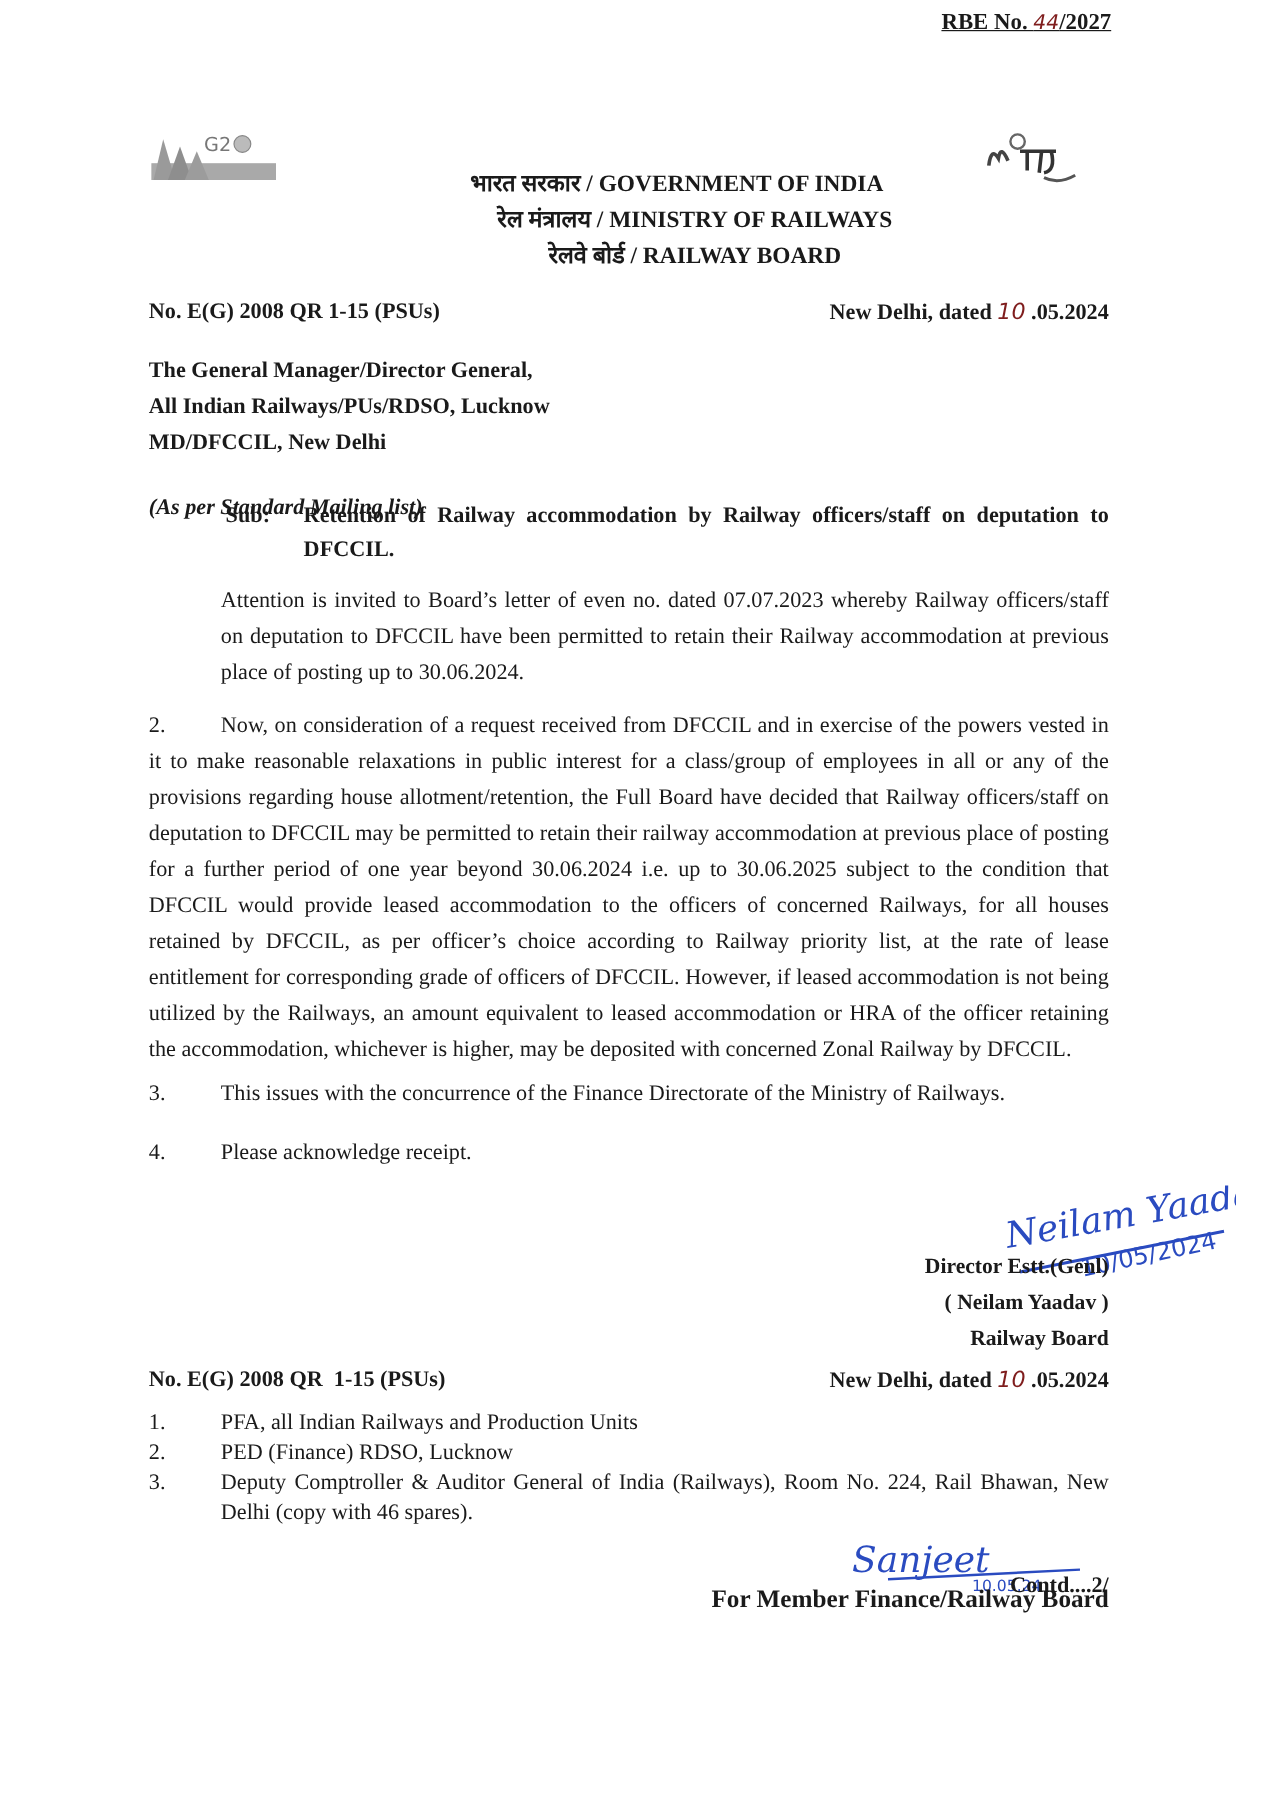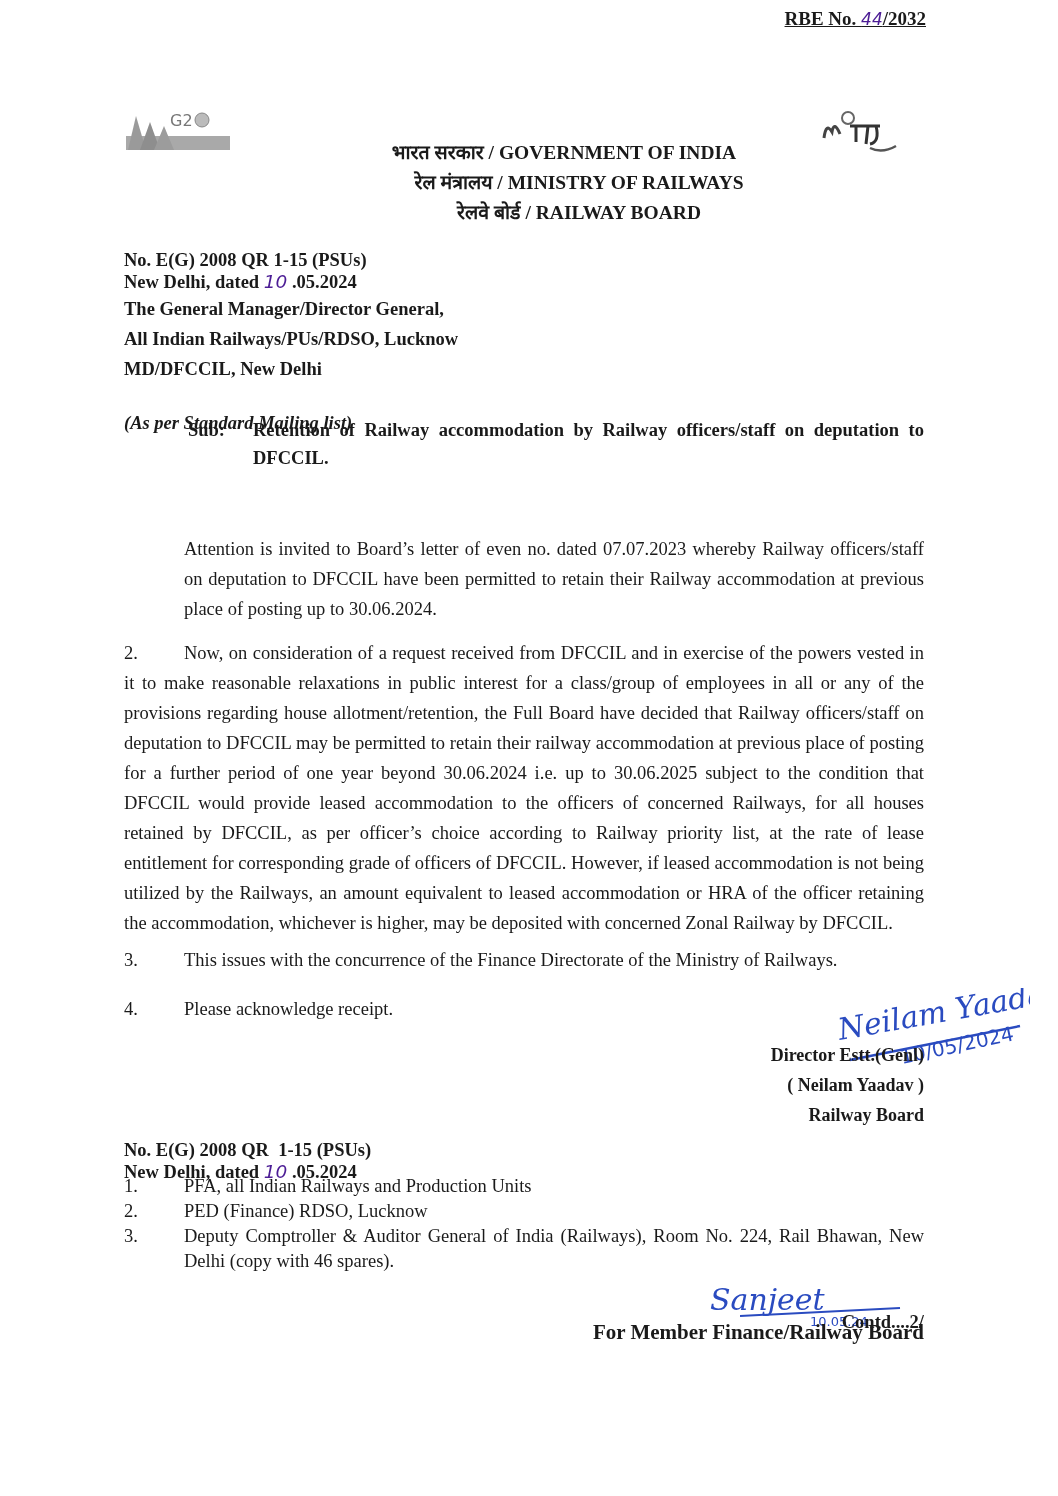--- a/index.html
+++ b/index.html
@@ -1,21 +1,21 @@
 <!DOCTYPE html>
 <html><head>
 <meta charset="utf-8">
 <style>
   html, body { margin: 0; padding: 0; background: #ffffff; }
   body { width: 1058px; height: 1496px; position: relative; overflow: hidden;
          font-family: "Liberation Serif", "DejaVu Serif", serif; color: #1a1a1a; }
   .abs { position: absolute; }
-  .txt { font-size: 18.5px; line-height: 30px; margin-top: 48px; }
+  .txt { font-size: 18.5px; line-height: 30px; }
   .justify { text-align: justify; }
-  .hw { color: #4c1d95; font-family: "DejaVu Sans", sans-serif; font-style: italic; }
+  .hw { color: #7f1d1d; font-family: "DejaVu Sans", sans-serif; font-style: italic; }
 
   #rbe { top: 8px; right: 132px; font-size: 19px; font-weight: bold; text-decoration: underline; }
   #g20 { left: 126px; top: 108px; width: 104px; height: 46px; }
   #azadi { left: 820px; top: 108px; width: 80px; height: 48px; }
   .hdr { left: 0; width: 1058px; text-align: center; font-size: 19.5px; font-weight: bold; }
   #h1 { top: 138px; padding-left: 70px; box-sizing: border-box; }
   #h2 { top: 168px; padding-left: 100px; box-sizing: border-box; }
   #h3 { top: 198px; padding-left: 100px; box-sizing: border-box; text-align: center; }
 
   #refrow1 { top: 250px; left: 124px; width: 800px; font-size: 18.5px; font-weight: bold; }
@@ -37,27 +37,27 @@
 
   #refrow2 { top: 1140px; left: 124px; width: 800px; font-size: 18.5px; font-weight: bold; }
   #copylist { top: 1174px; left: 124px; width: 800px; font-size: 18.5px; line-height: 25px; }
   .cl-item { display: flex; }
   .cl-item .n { width: 60px; flex: none; }
   .cl-item .t { flex: 1; text-align: justify; }
 
   #sig2 { top: 1270px; left: 700px; width: 220px; height: 60px; }
   #forline { top: 1320px; left: 560px; width: 364px; text-align: right; font-size: 21px; font-weight: bold; }
   #contd { top: 1312px; left: 760px; width: 164px; text-align: right; font-size: 18.5px; font-weight: bold; }
-  .flex-between { display: flex; justify-content: space-between; flex-direction: column; }
+  .flex-between { display: flex; justify-content: space-between; }
 </style>
 </head>
 <body>
 
 <div id="rbe" class="abs">
-  <span>RBE No. </span><span class="hw" style="font-weight:normal;font-size:17px;">44</span><span>/2032</span>
+  <span>RBE No. </span><span class="hw" style="font-weight:normal;font-size:17px;">44</span><span>/2027</span>
 </div>
 
 <svg id="g20" class="abs" viewBox="0 0 104 46">
   <rect x="0" y="28" width="104" height="14" fill="#a9a9a9"></rect>
   <polygon points="2,42 10,8 20,42" fill="#9a9a9a"></polygon>
   <polygon points="14,42 24,14 34,42" fill="#8e8e8e"></polygon>
   <polygon points="28,42 38,18 48,42" fill="#9c9c9c"></polygon>
   <text x="44" y="18" font-size="16" fill="#777" font-family="DejaVu Sans, sans-serif">G2</text>
   <circle cx="76" cy="12" r="7" fill="#bbb" stroke="#888" stroke-width="1"></circle>
 </svg>

